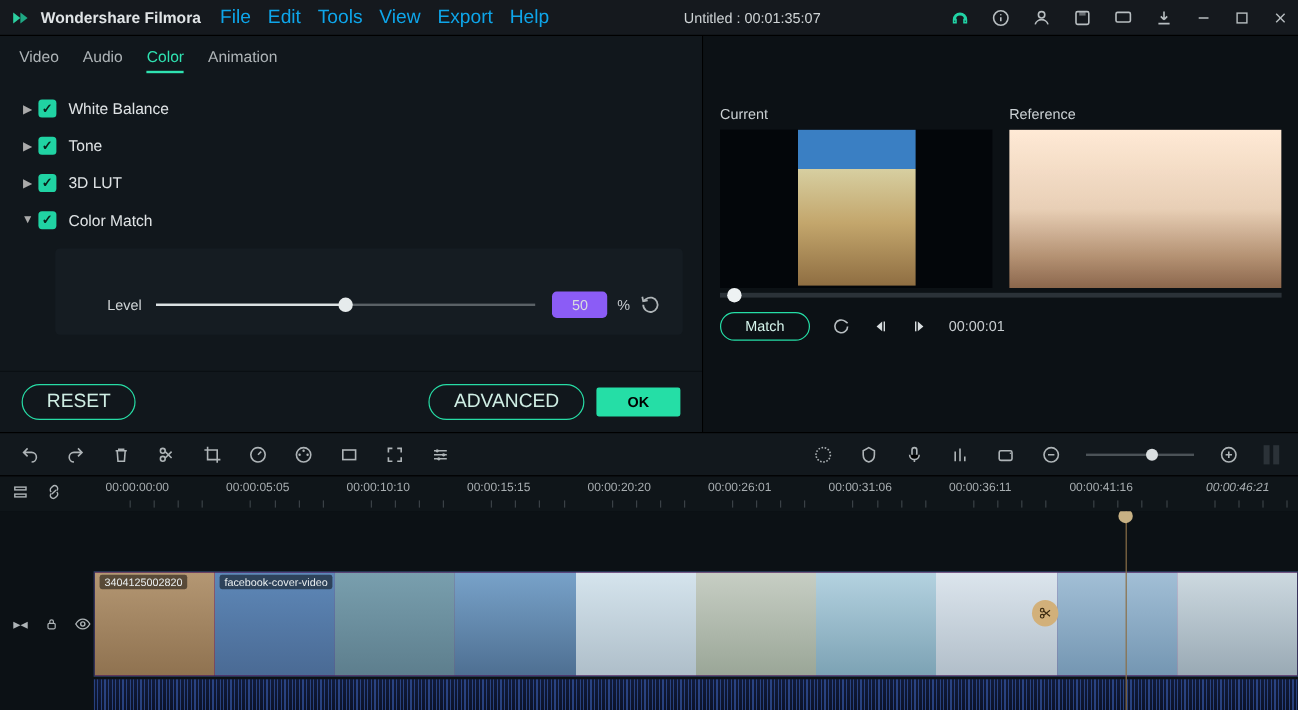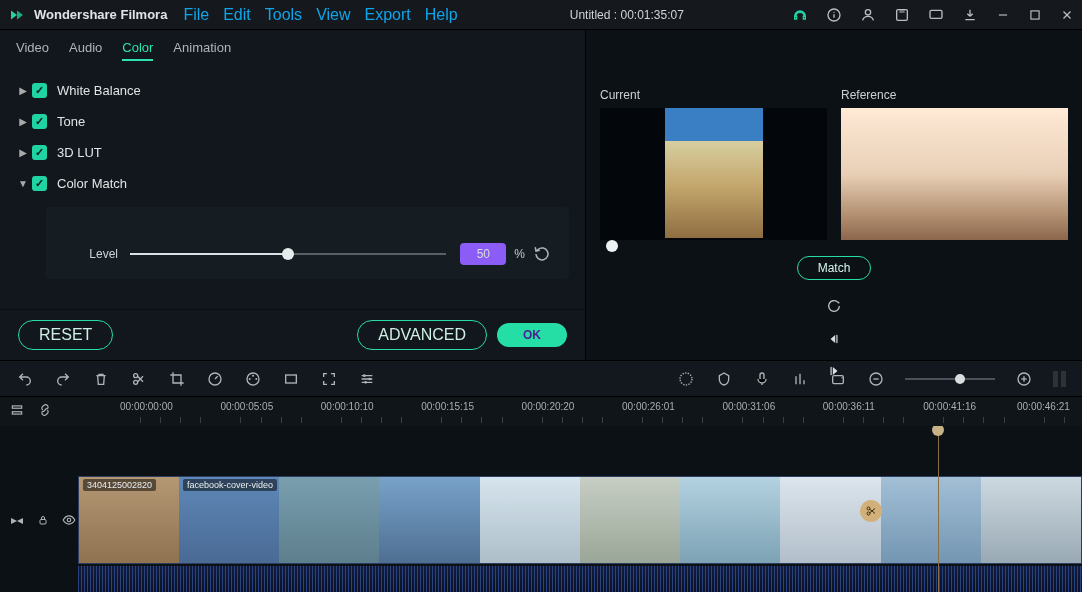--- a/index.html
+++ b/index.html
@@ -41,47 +41,47 @@
   .slider-track { flex: 1; height: 2px; background: #5a6166; position: relative; margin-right: 14px; }
   .slider-fill { position: absolute; left: 0; top: 0; height: 2px; width: 50%; background: #dbe1e3; }
   .slider-thumb { position: absolute; top: -5px; left: 50%; width: 12px; height: 12px; border-radius: 50%; background: #e6ebec; margin-left: -6px; cursor: pointer; }
   .numbox { width: 46px; height: 22px; background: #8b5cf6; border-radius: 4px; display: flex; align-items: center; justify-content: center; color: #d8dcdf; font-size: 12px; }
   .pct { margin: 0 8px; color: #c5cacd; }
   .reset-ico { width: 18px; height: 18px; cursor: pointer; color: #aeb4b7; }
 
   
   .panel-buttons { display: flex; align-items: center; padding: 10px 18px; border-top: 1px solid #0a0f13; gap: 10px; }
   .btn-outline { border: 1px solid #27dca5; border-radius: 18px; padding: 5px 20px; font-size: 16px; color: #cfeee4; cursor: pointer; background: transparent; }
-  .btn-fill { background: #25dea6; color: #4c1d95; border-radius: 12px; padding: 5px 26px; font-size: 12px; font-weight: 600; cursor: pointer; }
+  .btn-fill { background: #25dea6; color: #000000; border-radius: 2px; padding: 5px 26px; font-size: 12px; font-weight: 600; cursor: pointer; }
   .spacer { flex: 1; }
 
   
   .prev-head { display: flex; margin-top: 58px; margin-bottom: 6px; gap: 14px; }
   .prev-head span { flex: 1; color: #cbd1d4; font-size: 12px; }
   .prev-row { display: flex; gap: 14px; }
   .prev-box { flex: 1; height: 132px; background: #03060a; position: relative; overflow: hidden; }
   .portrait-img { position: absolute; left: 50%; transform: translateX(-50%); width: 98px; height: 130px; background: linear-gradient(180deg,#3a7fc3 0,#3a7fc3 25%,#d7cfa1 25%,#c3a66c 60%,#8f6e42 100%); }
   .land-img { position: absolute; inset: 0; background: linear-gradient(180deg,#e7ddcf 0,#d3c5ae 50%,#a68d6a 80%,#836544 100%); }
   .land-img.cool { filter: sepia(0.2) hue-rotate(-10deg) contrast(1.05); }
   .prev-scrub { height: 4px; background: #2b3238; position: relative; margin-top: 4px; }
   .prev-scrub .dot { position: absolute; left: 6px; top: -4px; width: 12px; height: 12px; background: #eef2f3; border-radius: 50%; cursor: pointer; }
-  .prev-ctrl { display: flex; align-items: center; gap: 18px; margin-top: 12px; flex-direction: column; }
+  .prev-ctrl { display: flex; align-items: center; gap: 18px; margin-top: 12px; }
   .match-btn { border: 1px solid #25dea6; border-radius: 18px; padding: 4px 20px; color: #d6f5ec; font-size: 12px; cursor: pointer; }
 
   
   .tl-toolbar { height: 36px; background: #12181d; border-top: 1px solid #000; display: flex; align-items: center; padding: 0 16px; gap: 20px; }
   .tl-toolbar .tsp { flex: 1; }
   .tico { width: 18px; height: 18px; cursor: pointer; color: #aeb4b7; display: flex; align-items: center; justify-content: center; }
   .zoom-track { width: 90px; height: 2px; background: #4b5257; position: relative; }
   .zoom-thumb { position: absolute; left: 55%; top: -4px; width: 10px; height: 10px; border-radius: 50%; background: #d9dee0; cursor: pointer; }
   .pause-bars { display: flex; gap: 3px; }
   .pause-bars span { width: 5px; height: 16px; background: #2b3238; }
 
   
-  .tl-ruler { height: 30px; background: #0f1519; border-top: 1px solid #000; display: flex; align-items: flex-end; position: relative; padding-left: 120px; }
+  .tl-ruler { height: 30px; background: #0f1519; border-top: 1px solid #000; display: flex; align-items: flex-end; position: relative; padding-left: 88px; }
   .ruler-icons { position: absolute; left: 10px; top: 6px; display: flex; gap: 14px; }
   .tick-wrap { flex: 1; position: relative; height: 100%; }
   .tick { position: absolute; top: 4px; font-size: 10px; color: #a8aeb1; }
   .minor { position: absolute; top: 20px; width: 1px; height: 6px; background: #3a4146; }
   .playhead { position: absolute; top: 0; bottom: -160px; left: 938px; width: 1px; background: #8a6f47; z-index: 5; }
   .playhead::before { content: ""; position: absolute; top: -2px; left: -6px; width: 12px; height: 12px; background: #c8b184; border-radius: 50%; }
 
   
   .tl-body { height: 166px; background: #0c1115; position: relative; overflow: hidden; }
   .track-head { position: absolute; left: 0; top: 80px; width: 78px; height: 28px; display: flex; align-items: center; gap: 12px; padding-left: 10px; color: #aeb4b7; }
@@ -400,21 +400,21 @@
       <span class="tick" style="left: 702.8px;">00:00:36:11</span>
       <span class="minor" style="left: 722.88px;"></span>
       <span class="minor" style="left: 742.96px;"></span>
       <span class="minor" style="left: 763.04px;"></span>
       <span class="minor" style="left: 783.12px;"></span>
       <span class="tick" style="left: 803.2px;">00:00:41:16</span>
       <span class="minor" style="left: 823.28px;"></span>
       <span class="minor" style="left: 843.36px;"></span>
       <span class="minor" style="left: 863.44px;"></span>
       <span class="minor" style="left: 883.52px;"></span>
-      <span class="tick" style="left: 897px;">00:00:46:21</span>
+      <span class="tick" style="left: 917px; font-style: italic;">00:00:46:21</span>
       <span class="minor" style="left: 923.68px;"></span>
       <span class="minor" style="left: 943.76px;"></span>
       <span class="minor" style="left: 963.84px;"></span>
       <span class="minor" style="left: 983.92px;"></span>
     </div>
 </div>
 
 <div class="tl-body">
   <div class="playhead"></div>
   <div class="track-head">

